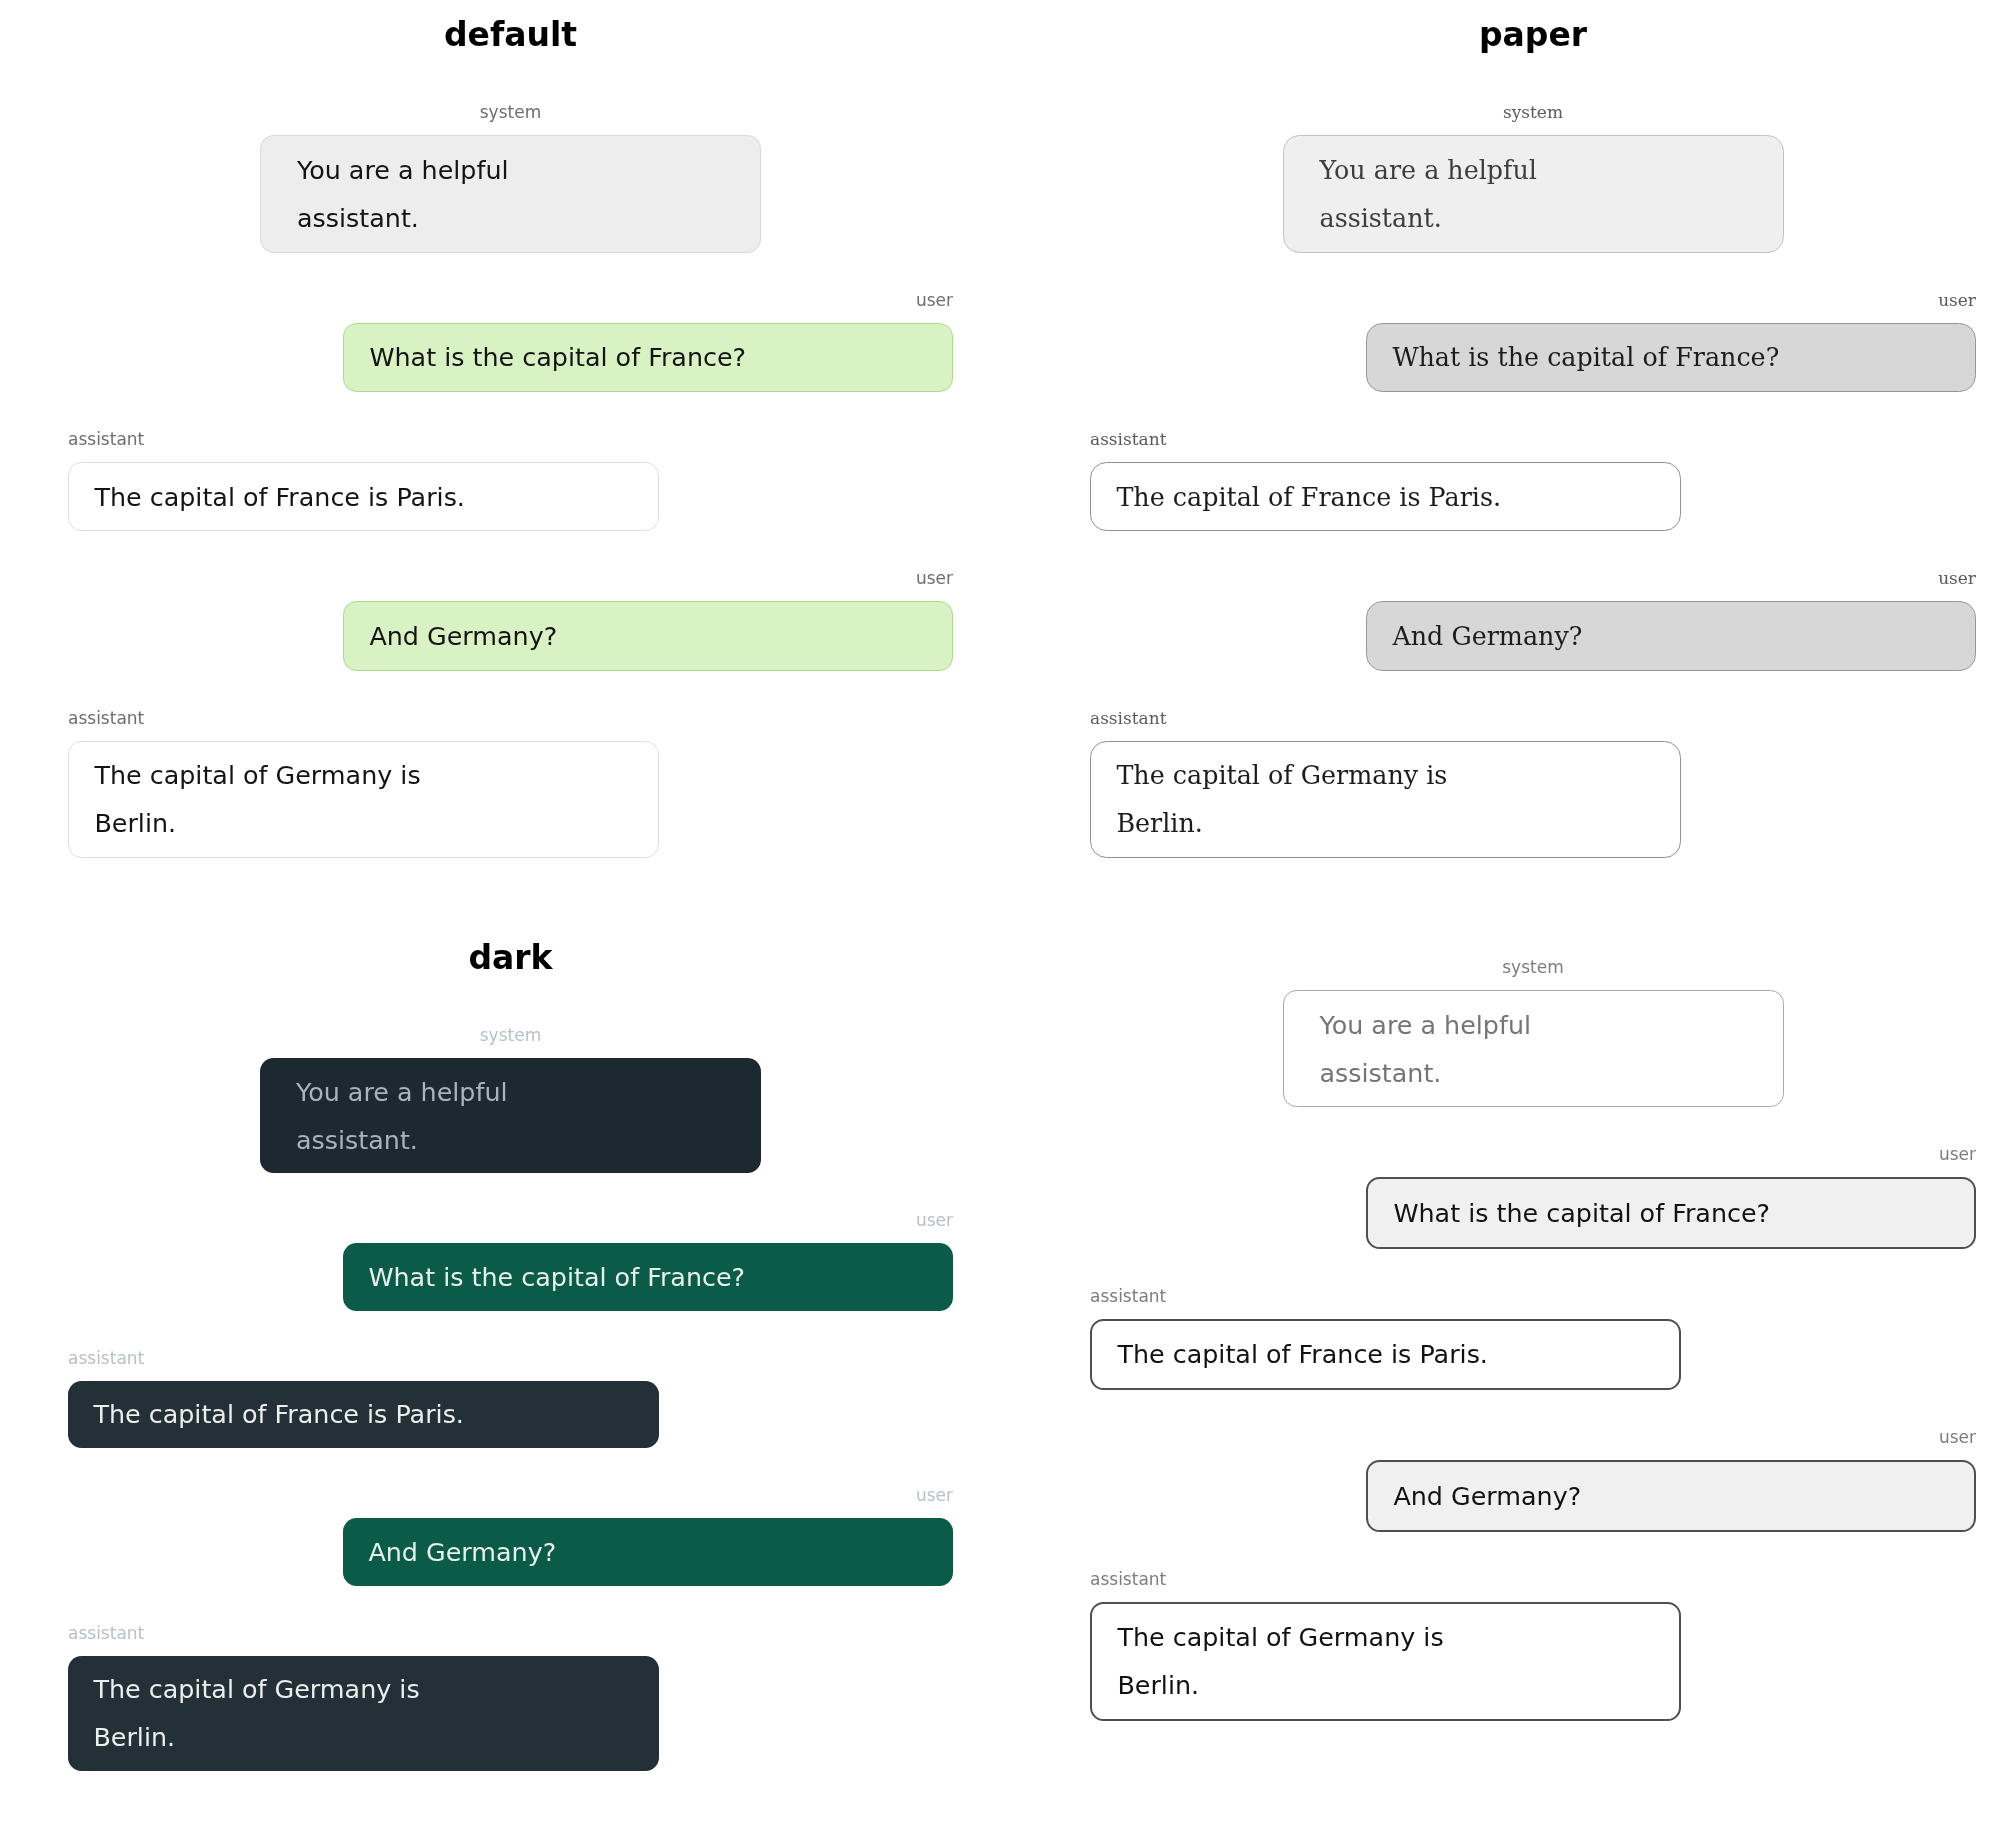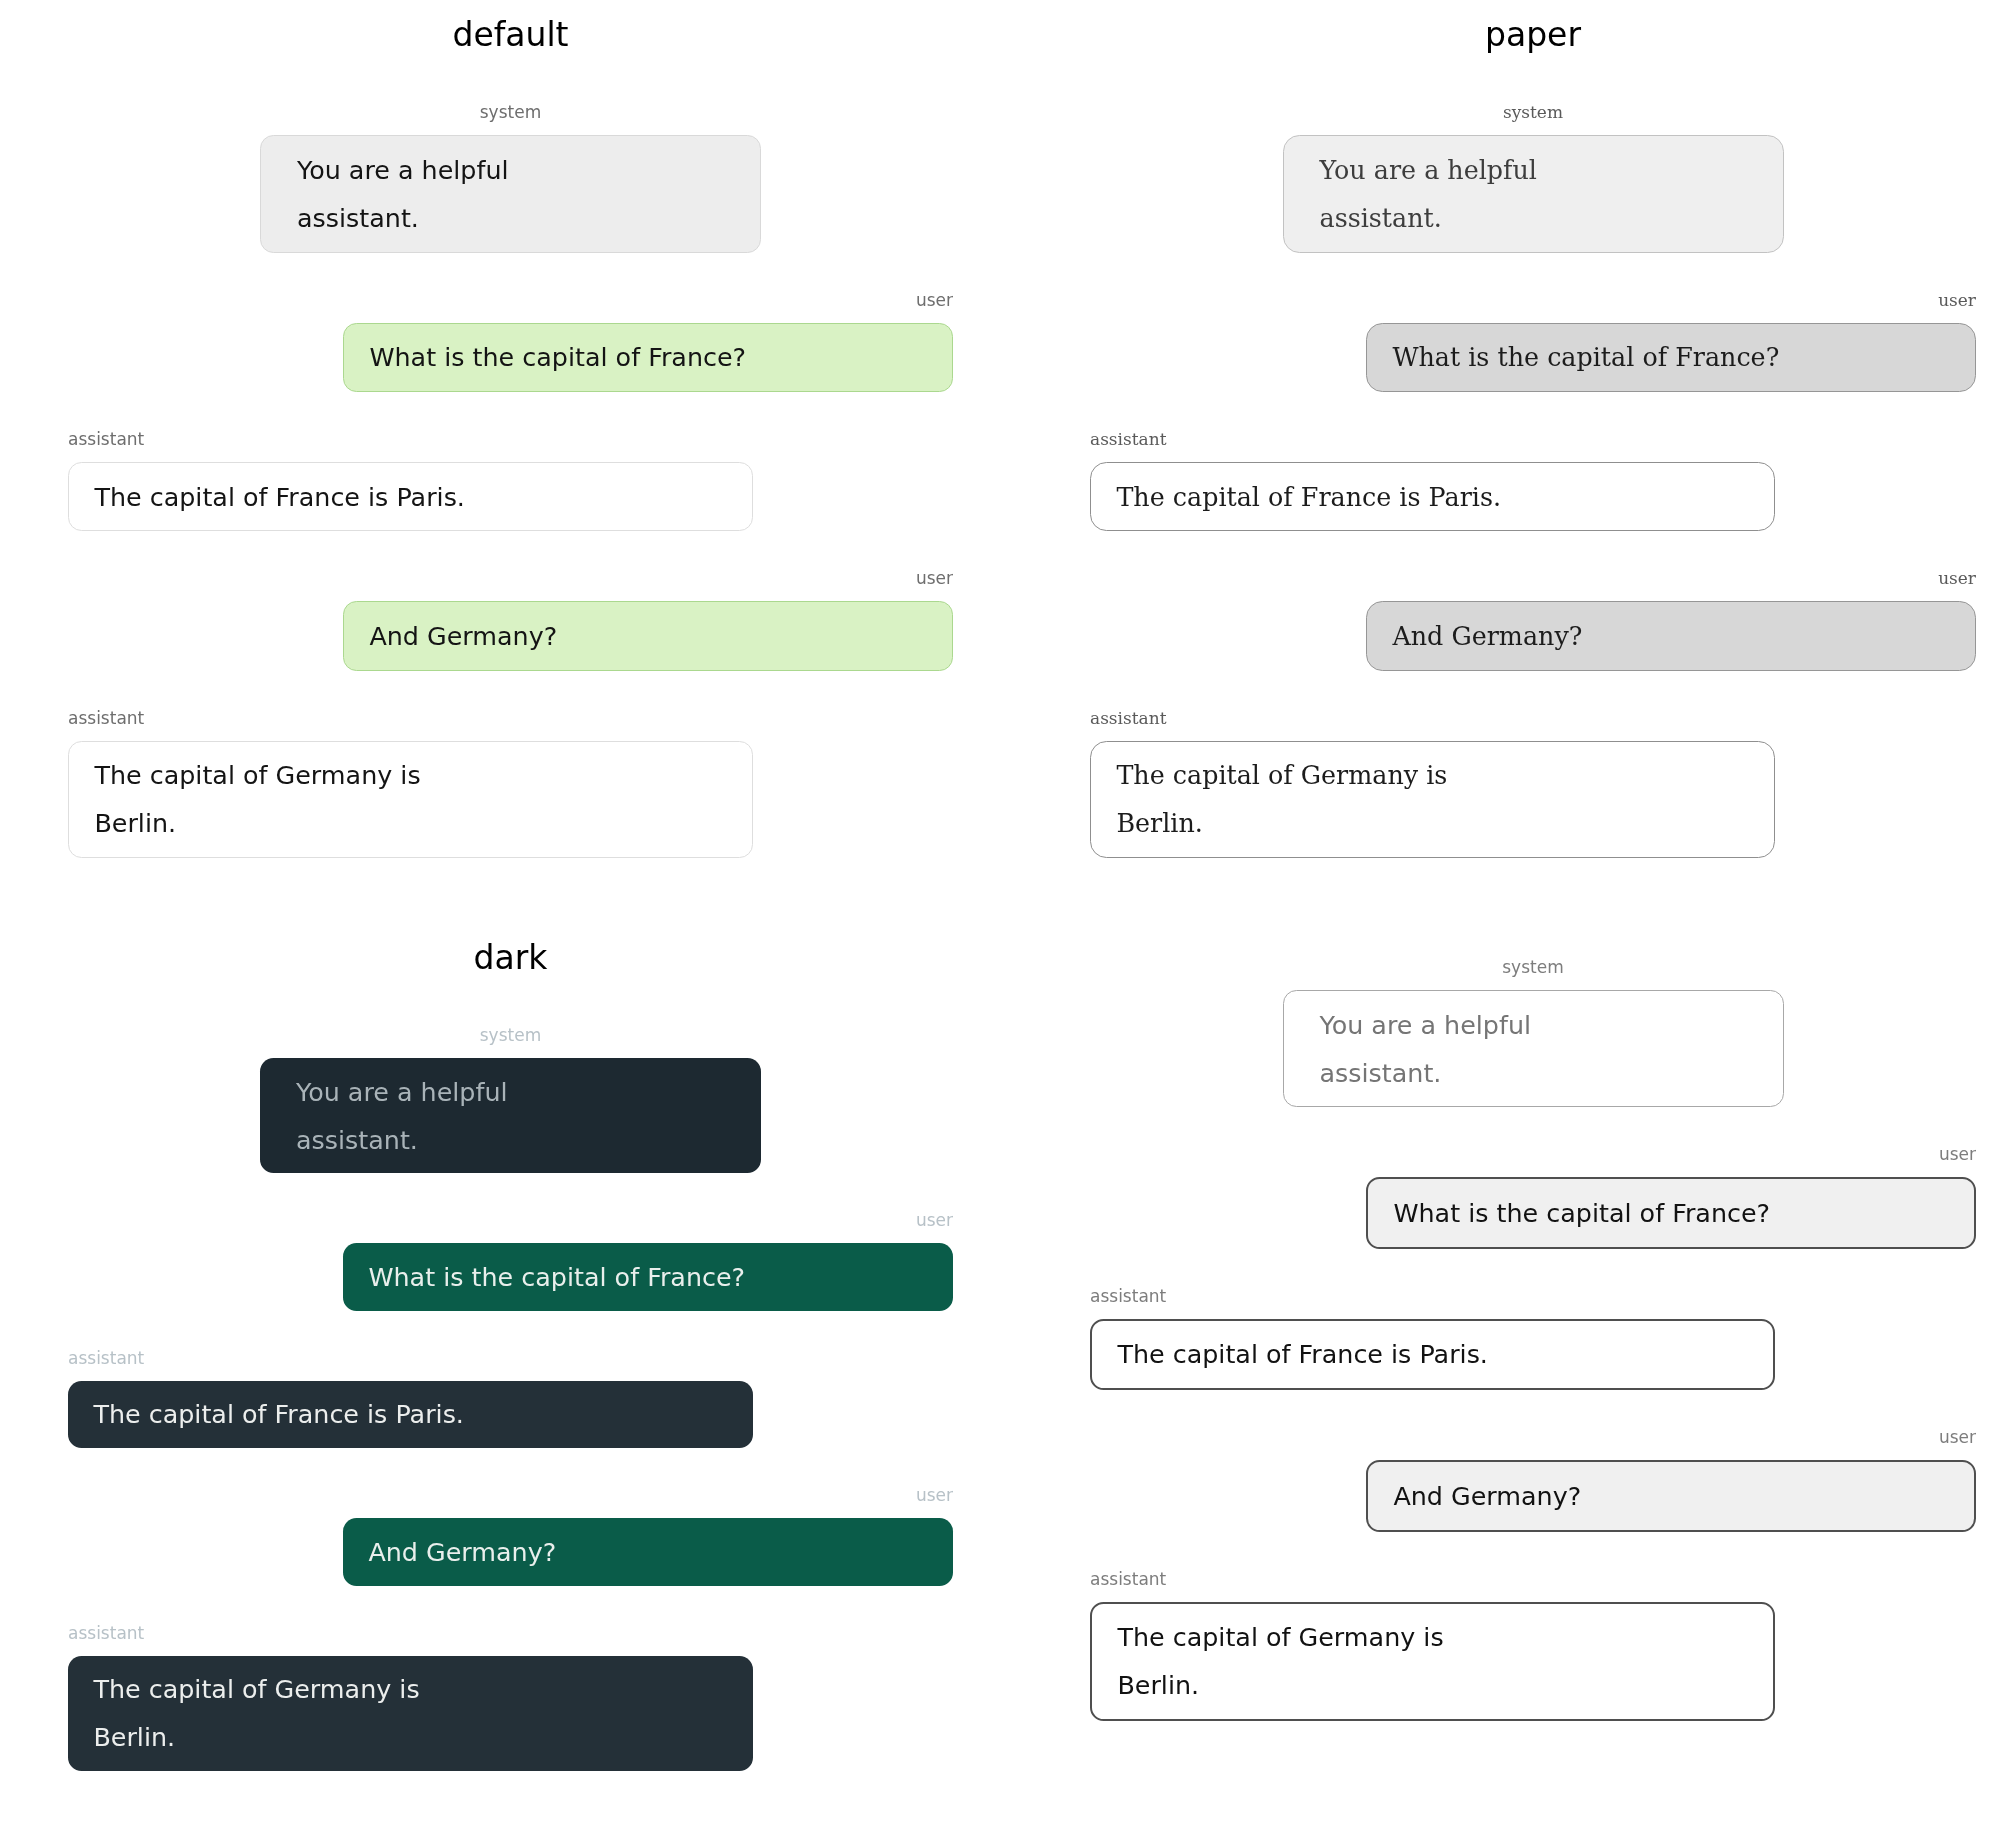--- a/index.html
+++ b/index.html
@@ -11,21 +11,21 @@
   }
   .grid{
     display:grid;
     grid-template-columns:1007px 1008px;
     grid-template-rows:914px auto;
   }
   .panel{box-sizing:border-box;padding:0 54px 0 68px;}
   .panel.col2{padding:0 39px 0 83px;}
   .title{
     font-family:"DejaVu Sans", sans-serif;
-    font-size:33px;line-height:48px;font-weight:normal;
+    font-size:33px;line-height:48px;font-weight:bold;
     text-align:center;color:#000000;margin:11.2px 0 0 0;
   }
   .row2 .title{margin-top:20px;}
   .msg{margin-top:33px;}
   .msg.first{margin-top:39px;}
   .role-label{
     font-size:17px;line-height:28px;margin:0 0 9px 0;
     color:var(--label,#6e6e6e);
   }
   .role-system .role-label{text-align:center;}
@@ -40,21 +40,21 @@
   }
   .role-system .bubble{
     width:501px;margin:0 auto;
     background:var(--system_bg);border-color:var(--system_border);color:var(--system_text);padding-left:36px;
   }
   .role-user .bubble{
     width:610px;margin-left:auto;
     background:var(--user_bg);border-color:var(--user_border);color:var(--user_text);
   }
   .role-assistant .bubble{
-    width:685px;
+    width:591px;
     background:var(--assistant_bg);border-color:var(--assistant_border);color:var(--assistant_text);
   }
   
   .theme-paper .role-label,
   .theme-paper .bubble{font-family:"DejaVu Serif", serif;}
   .theme-paper .bubble{border-width:1.5px;border-radius:16.4px;}
   .theme-dark .bubble{border-width:0;}
   .theme-minimal .bubble{border-width:2.2px;}
   .theme-minimal .role-system .bubble{border-width:1.9px;}
 </style>

